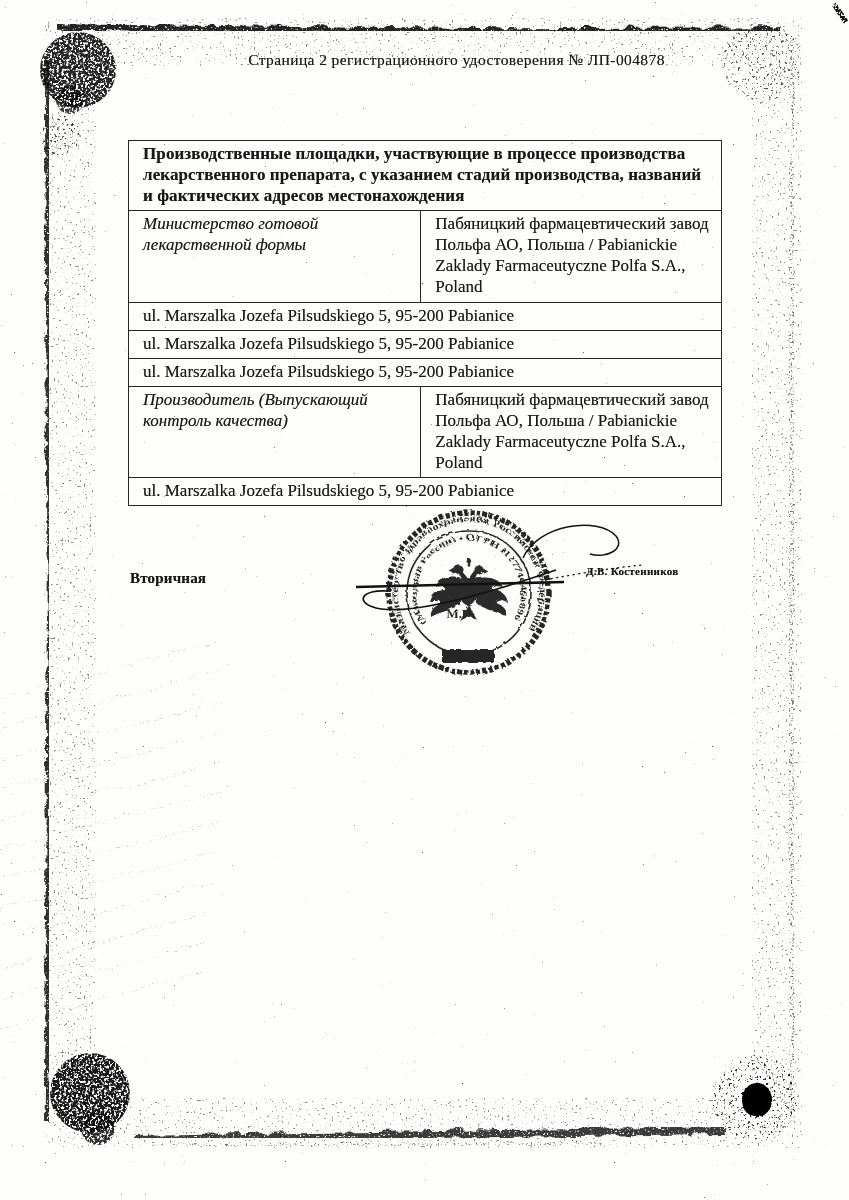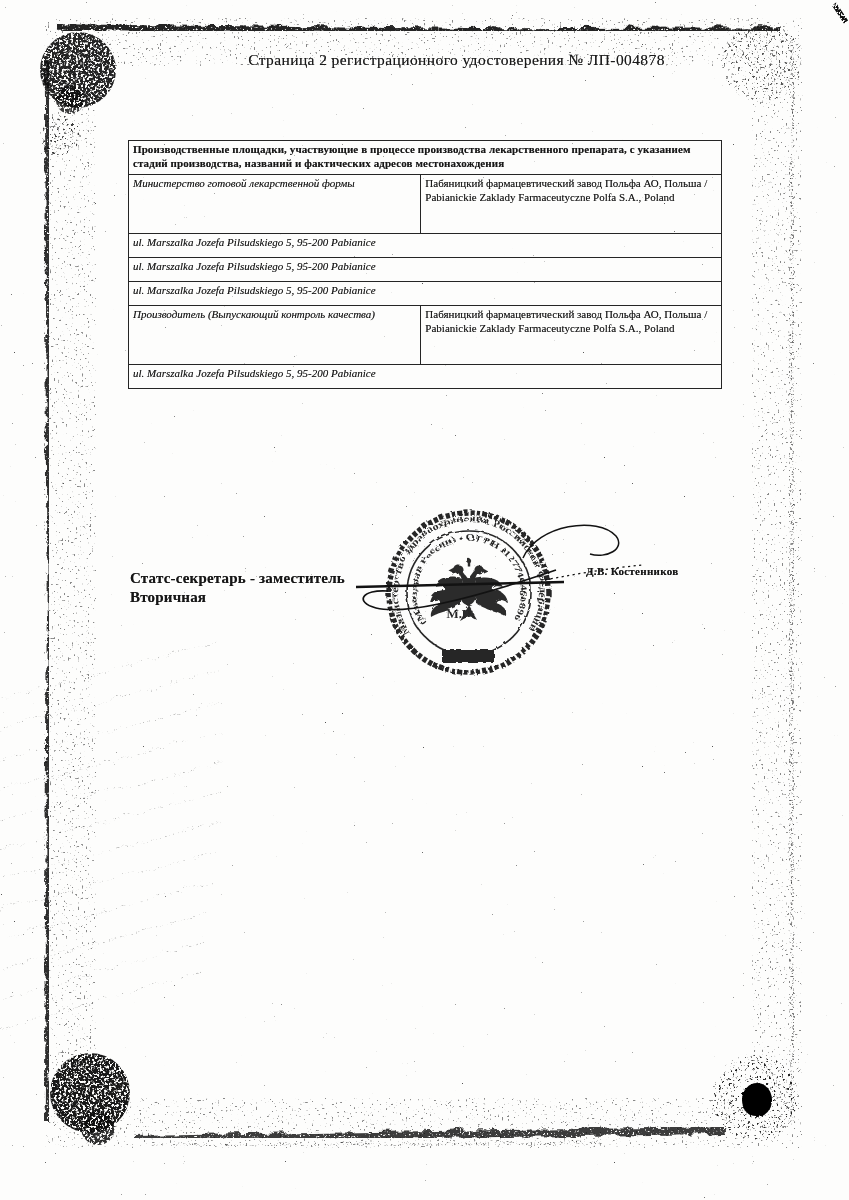--- a/index.html
+++ b/index.html
@@ -15,28 +15,28 @@
     font-size:15.5px;letter-spacing:.4px;color:#1b1b1b;
     text-shadow:0 0 .5px rgba(20,20,20,.6);
     padding-left:32px;
   }
   table.sites{
     position:absolute;left:128px;top:140px;width:594px;
     border-collapse:collapse;table-layout:fixed;
   }
   table.sites td{
     border:1.8px solid #252525;vertical-align:top;
-    padding:2px 6px 4px 4px;font-size:11px;line-height:1.24;color:#181818;
+    padding:2px 6px 4px 14px;font-size:17px;line-height:1.24;color:#181818;
     text-shadow:0 0 .5px rgba(20,20,20,.55);
     overflow:hidden;
   }
   td.hdr{font-weight:bold;font-size:14px;padding:3px 7px 5px 6px;letter-spacing:.1px;}
   tr.stage-row td{height:52px;}
   td.stage{font-style:italic;}
-  td.addr{height:17px;padding:2px 6px 3px 6px;font-style:italic;}
+  td.addr{height:17px;padding:2px 6px 3px 6px;}
   .sig-title{
     position:absolute;left:130px;top:569px;font-weight:bold;
     font-size:15px;line-height:1.28;letter-spacing:.2px;
     text-shadow:0 0 .5px rgba(20,20,20,.6);
   }
   .sig-name{
     position:absolute;left:586px;top:565px;font-weight:bold;
     font-size:11px;letter-spacing:.3px;text-shadow:0 0 .5px rgba(20,20,20,.6);
   }
   .stamp-layer{position:absolute;left:220px;top:498px;z-index:2;}
@@ -152,21 +152,20 @@
           <td class="stage">Производитель (Выпускающий контроль качества)</td>
           <td class="mfr">Пабяницкий фармацевтический завод Польфа АО, Польша / Pabianickie Zaklady Farmaceutyczne Polfa S.A., Poland</td>
         </tr>
         <tr>
           <td class="addr" colspan="2">ul. Marszalka Jozefa Pilsudskiego 5, 95-200 Pabianice</td>
         </tr>
       </tbody>
     </table>
 
     <div class="sig-title">
-      <div>Статс-секретарь - заместитель</div>
       <div>Вторичная</div>
     </div>
     <div class="sig-name">Д.В. Костенников</div>
   </div>
 
   <svg class="stamp-layer" width="560" height="190" viewBox="0 0 560 190">
     <g filter="url(#f-rough)" opacity="0.93">
 
       <circle cx="248" cy="94" r="80" fill="none" stroke="#181818" stroke-width="5.5" stroke-dasharray="4.2 2.1"></circle>
 

